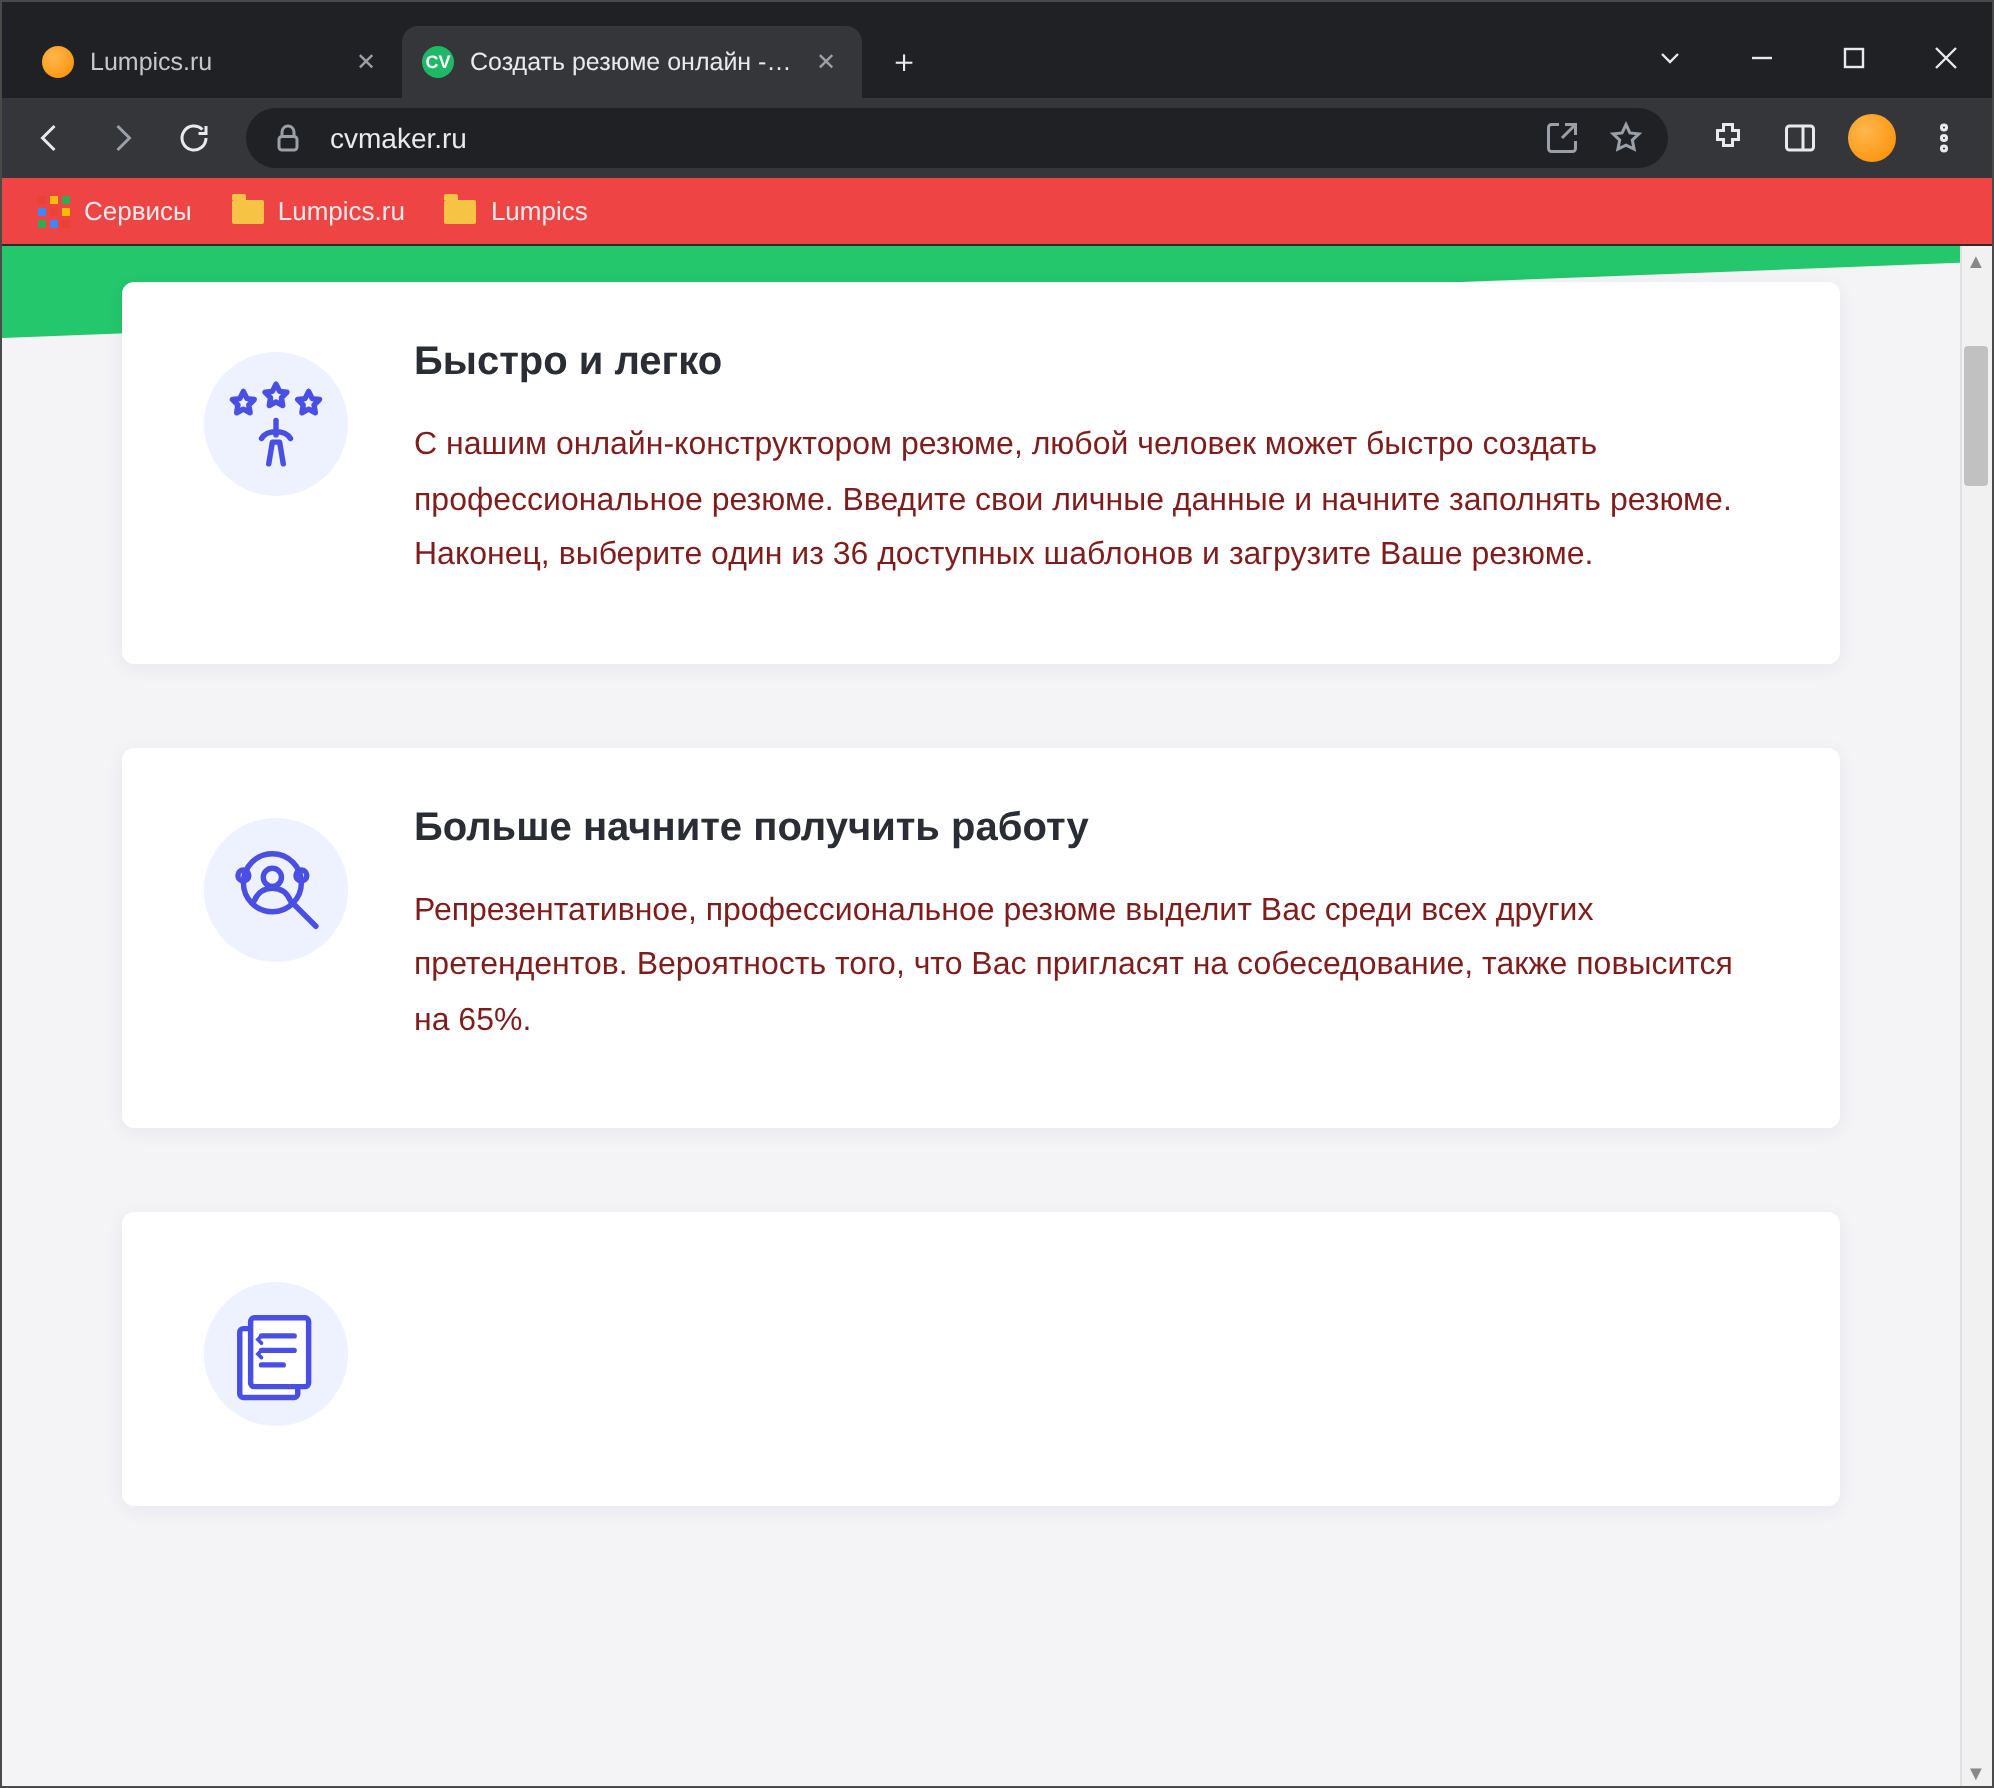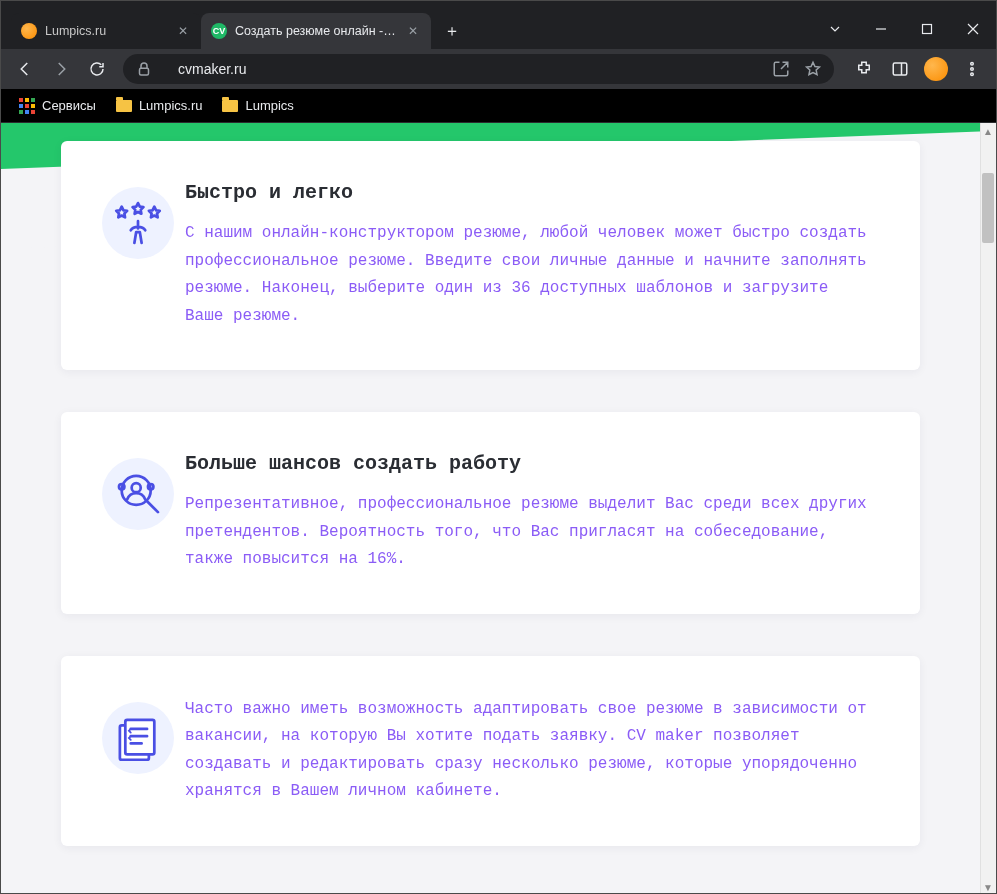--- a/index.html
+++ b/index.html
@@ -40,31 +40,31 @@
 
   
   .toolbar {
     height: 40px; background:#35363a;
     display:flex; align-items:center; padding:0 8px; gap:4px;
   }
   .tb-btn { width:32px; height:32px; display:flex; align-items:center; justify-content:center; color:#9aa0a6; border-radius:50%; }
   .tb-btn.enabled { color:#e8eaed; }
   .omnibox {
     flex:1; height:30px; background:#202124; border-radius:15px;
-    display:flex; align-items:center; padding:0 12px; gap:25px;
+    display:flex; align-items:center; padding:0 12px; gap:12px;
     color:#e8eaed; font-size:14px; margin:0 6px;
   }
   .lock { width:14px; color:#9aa0a6; }
   .omni-actions { margin-left:auto; display:flex; gap:14px; color:#9aa0a6; }
   .right-icons { display:flex; gap:4px; align-items:center; padding-left:4px; }
   .avatar { width:24px; height:24px; border-radius:50%; background: radial-gradient(circle at 35% 35%, #ffb74d, #fb8c00); }
 
   
   .bookmarks {
-    height: 34px; background:#000000;
+    height: 34px; background:#ef4444;
     display:flex; padding:0 10px; gap:4px;
     border-bottom:1px solid #2a2b2e;
   }
   .bm { display:flex; align-items:center; gap:7px; color:#e8eaed; font-size:13px; padding:4px 8px; border-radius:4px; }
   .bm-ico { width:16px; height:16px; }
   .grid-ico { display:grid; grid-template-columns:repeat(3,4px); grid-template-rows:repeat(3,4px); gap:2px; }
   .grid-ico span:nth-child(1){background:#ea4335} .grid-ico span:nth-child(2){background:#fbbc04}
   .grid-ico span:nth-child(3){background:#34a853} .grid-ico span:nth-child(4){background:#4285f4}
   .grid-ico span:nth-child(5){background:#ea4335} .grid-ico span:nth-child(6){background:#fbbc04}
   .grid-ico span:nth-child(7){background:#34a853} .grid-ico span:nth-child(8){background:#4285f4}
@@ -92,35 +92,35 @@
   .scrollbar-arrow { position:absolute; right:0; width:16px; height:16px; display:flex; align-items:center; justify-content:center; color:#888; font-size:10px;}
   .sa-up{top:0} .sa-down{bottom:0}
 
   .cards {
     position:absolute; top:18px; left:60px; right:76px;
     display:flex; flex-direction:column; gap:42px;
   }
   .card {
     background:#fff; border-radius:6px;
     box-shadow:0 2px 10px rgba(40,40,60,0.06);
-    display:flex; padding:40px 44px 40px 32px; gap:2px;font-family:Liberation Mono, monospace;
+    display:flex; padding:29px 44px 40px 32px; gap:24px;
   }
   .card-icon {
     width:90px; flex:0 0 90px;
     display:flex; align-items:flex-start; justify-content:center;
     padding-top:6px;
   }
   .card-icon .blob{
     width:72px; height:72px; background:#eef2ff; border-radius:50%;
     display:flex; align-items:center; justify-content:center;
   }
   .card-icon svg { width:58px; height:58px; }
   .card-body { flex:1; }
   .card h3 { font-size:20px; font-weight:700; color:#2a2d33; margin-bottom:16px; }
-  .card p  { font-size:16px; color:#8b5cf6; line-height:1.72; }
+  .card p  { font-size:16px; color:#7f1d1d; line-height:1.72; }
 
   .svgico { width:18px; height:18px; stroke:currentColor; fill:none; stroke-width:2; }
 </style>
 </head>
 <body>
 
 <div class="titlebar">
   <div class="tabs">
     <div class="tab inactive">
       <div class="favicon fav-orange"></div>
@@ -268,38 +268,37 @@
             <circle cx="30" cy="28" r="16"></circle>
             <circle cx="30" cy="25" r="5"></circle>
             <path d="M20 38c2-5 6-7 10-7s8 2 10 7"></path>
             <circle cx="14" cy="24" r="3"></circle>
               <circle cx="46" cy="24" r="3"></circle>
             <path d="M42 40l12 12"></path>
           </svg>
         </div>
       </div>
       <div class="card-body">
-        <h3>Больше шансов создать работу</h3>
-        <p>Репрезентативное, профессиональное резюме выделит Вас среди всех других претендентов. Вероятность того, что Вас пригласят на собеседование, также повысится на 16%.</p>
+        <h3>Больше начните получить работу</h3>
+        <p>Репрезентативное, профессиональное резюме выделит Вас среди всех других претендентов. Вероятность того, что Вас пригласят на собеседование, также повысится на 65%.</p>
       </div>
     </div>
 
     <div class="card">
       <div class="card-icon">
         <div class="blob">
           <svg viewBox="0 0 64 64" fill="none" stroke="#4a4fe4" stroke-width="3" stroke-linecap="round">
             <rect x="12" y="18" width="32" height="38" rx="2" fill="#fff"></rect>
             <rect x="18" y="12" width="32" height="38" rx="2" fill="#fff"></rect>
             <path d="M24 22h18M24 30h18M24 38h12"></path>
             <path d="M24 22l-2 2 2 2M24 30l-2 2 2 2" stroke-width="2"></path>
           </svg>
         </div>
       </div>
       <div class="card-body">
-        <p>Часто важно иметь возможность адаптировать свое резюме в зависимости от вакансии, на которую Вы хотите подать заявку. CV maker позволяет создавать и редактировать сразу несколько резюме, которые упорядоченно хранятся в Вашем личном кабинете.</p>
       </div>
     </div>
 
   </div>
 
   <div class="scrollbar-track">
     <div class="scrollbar-arrow sa-up">▲</div>
     <div class="scrollbar-thumb"></div>
     <div class="scrollbar-arrow sa-down">▼</div>
   </div>

